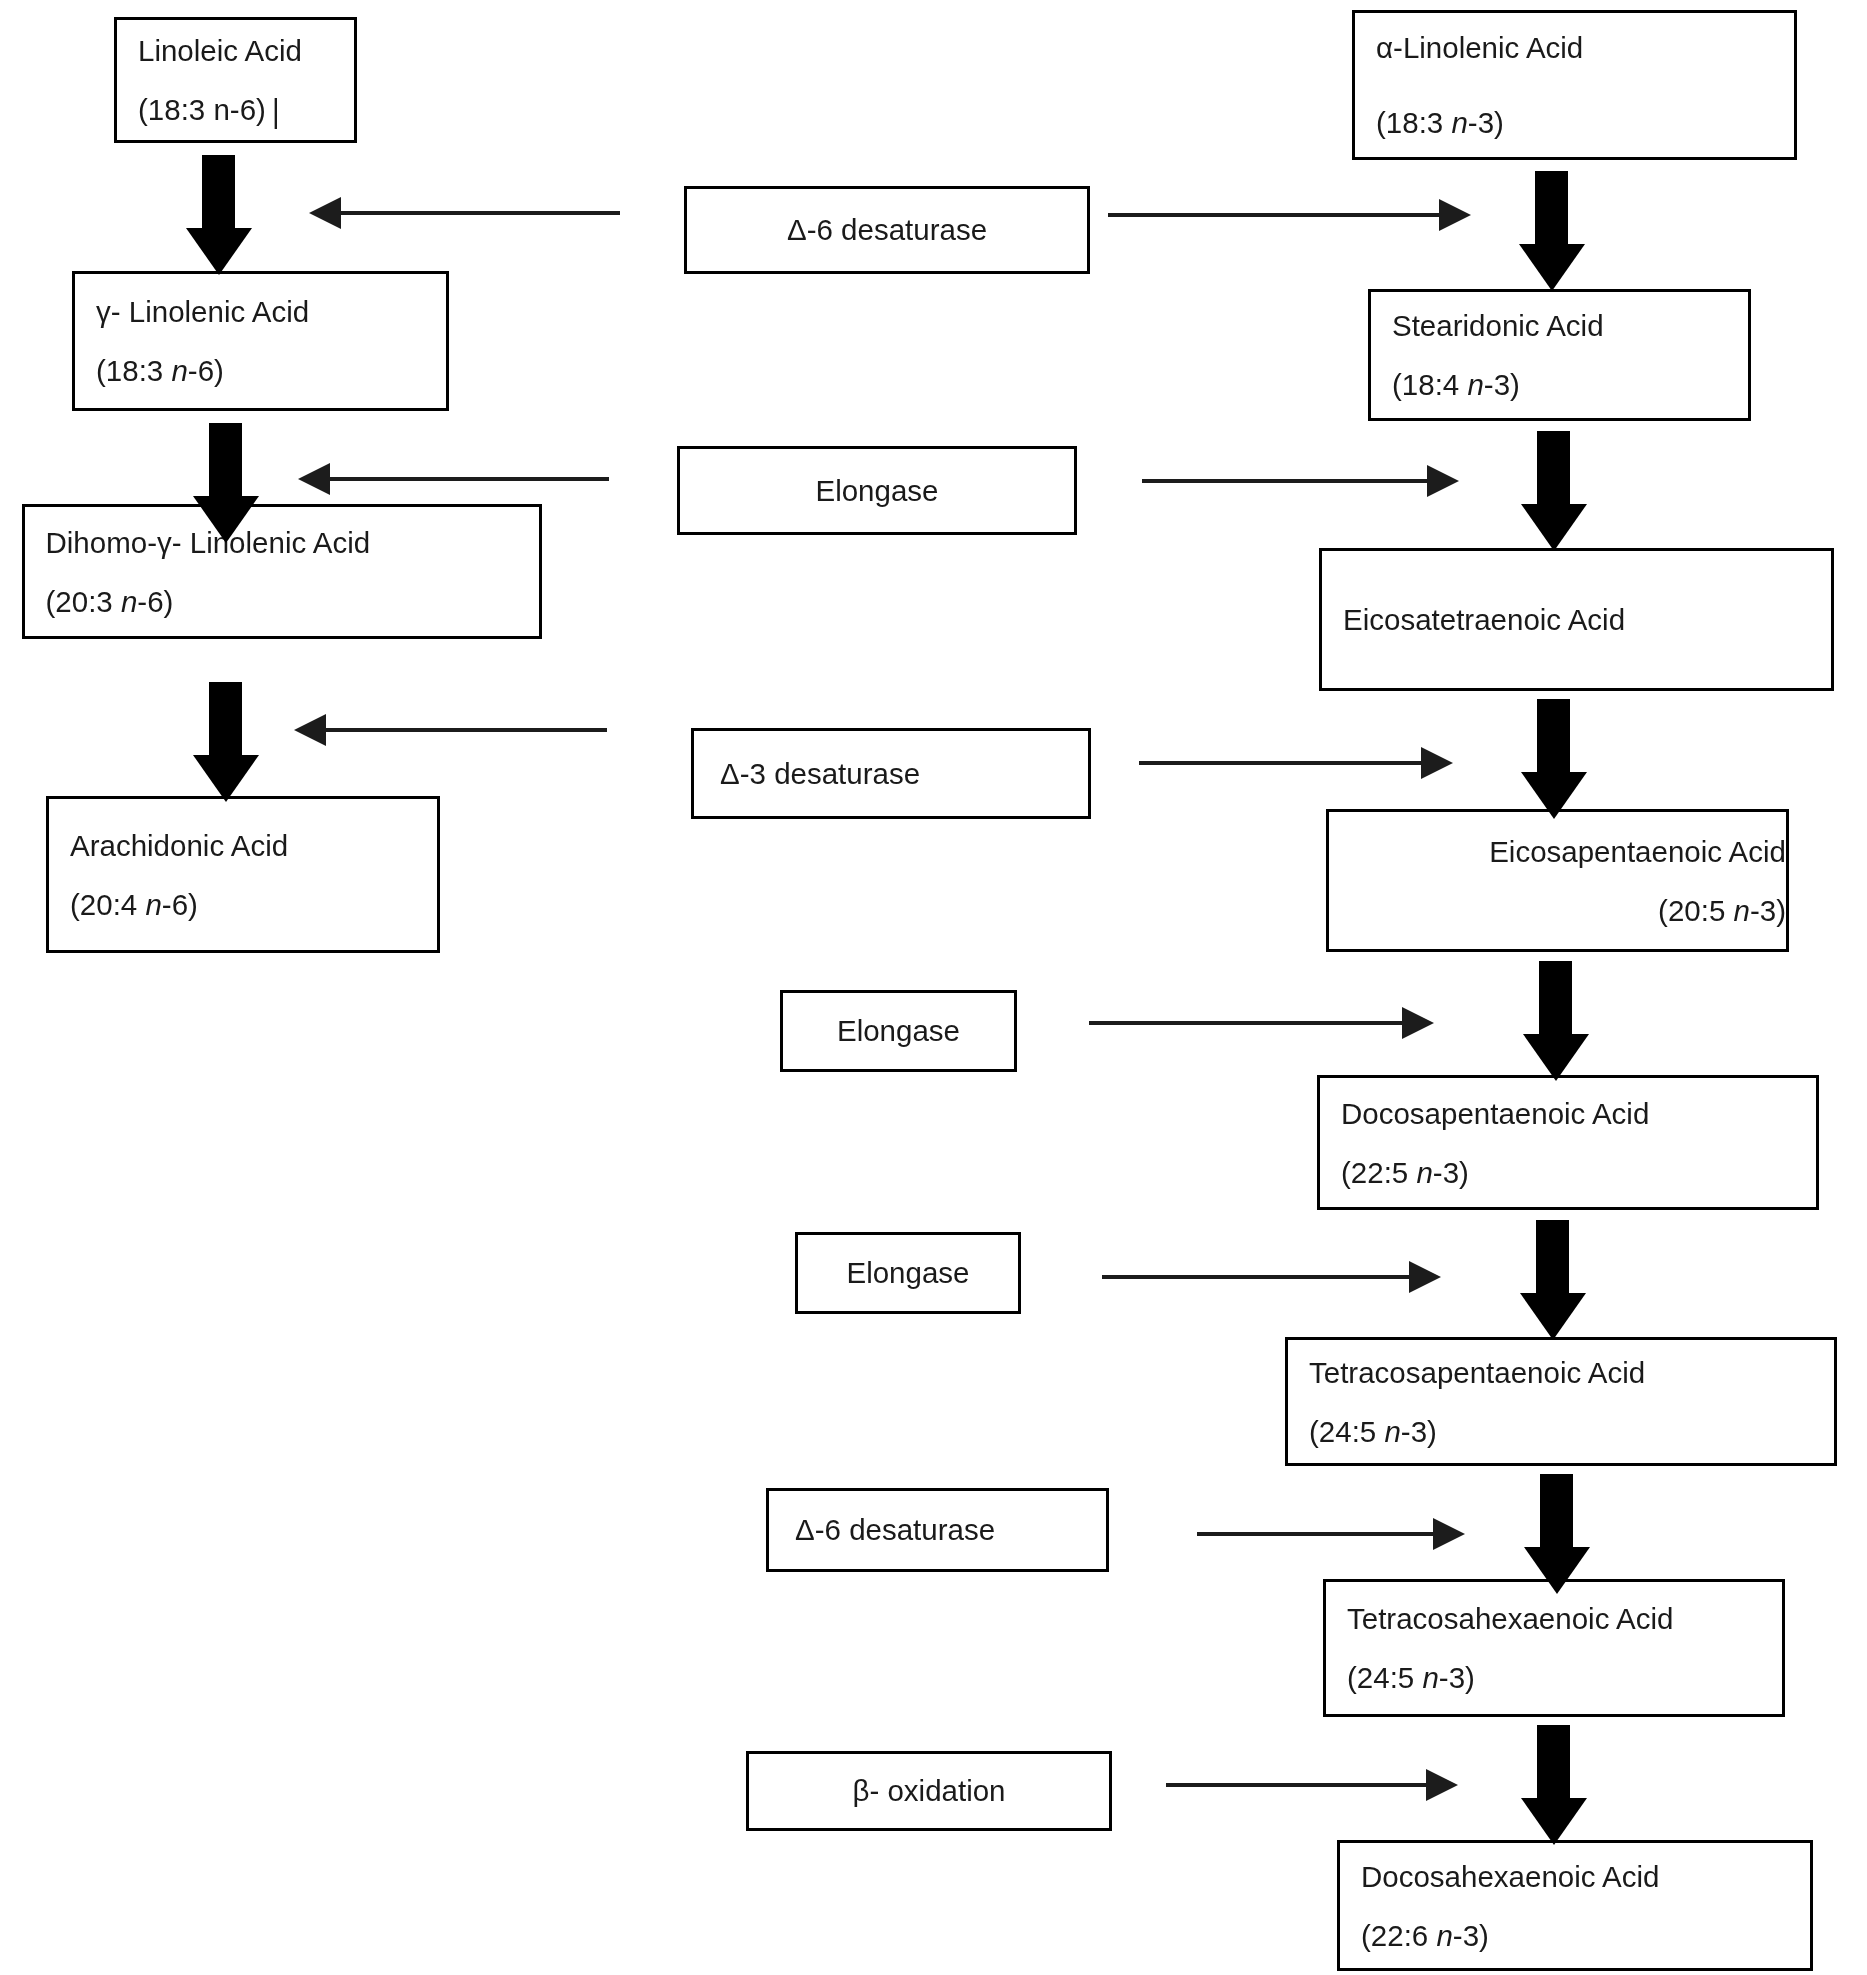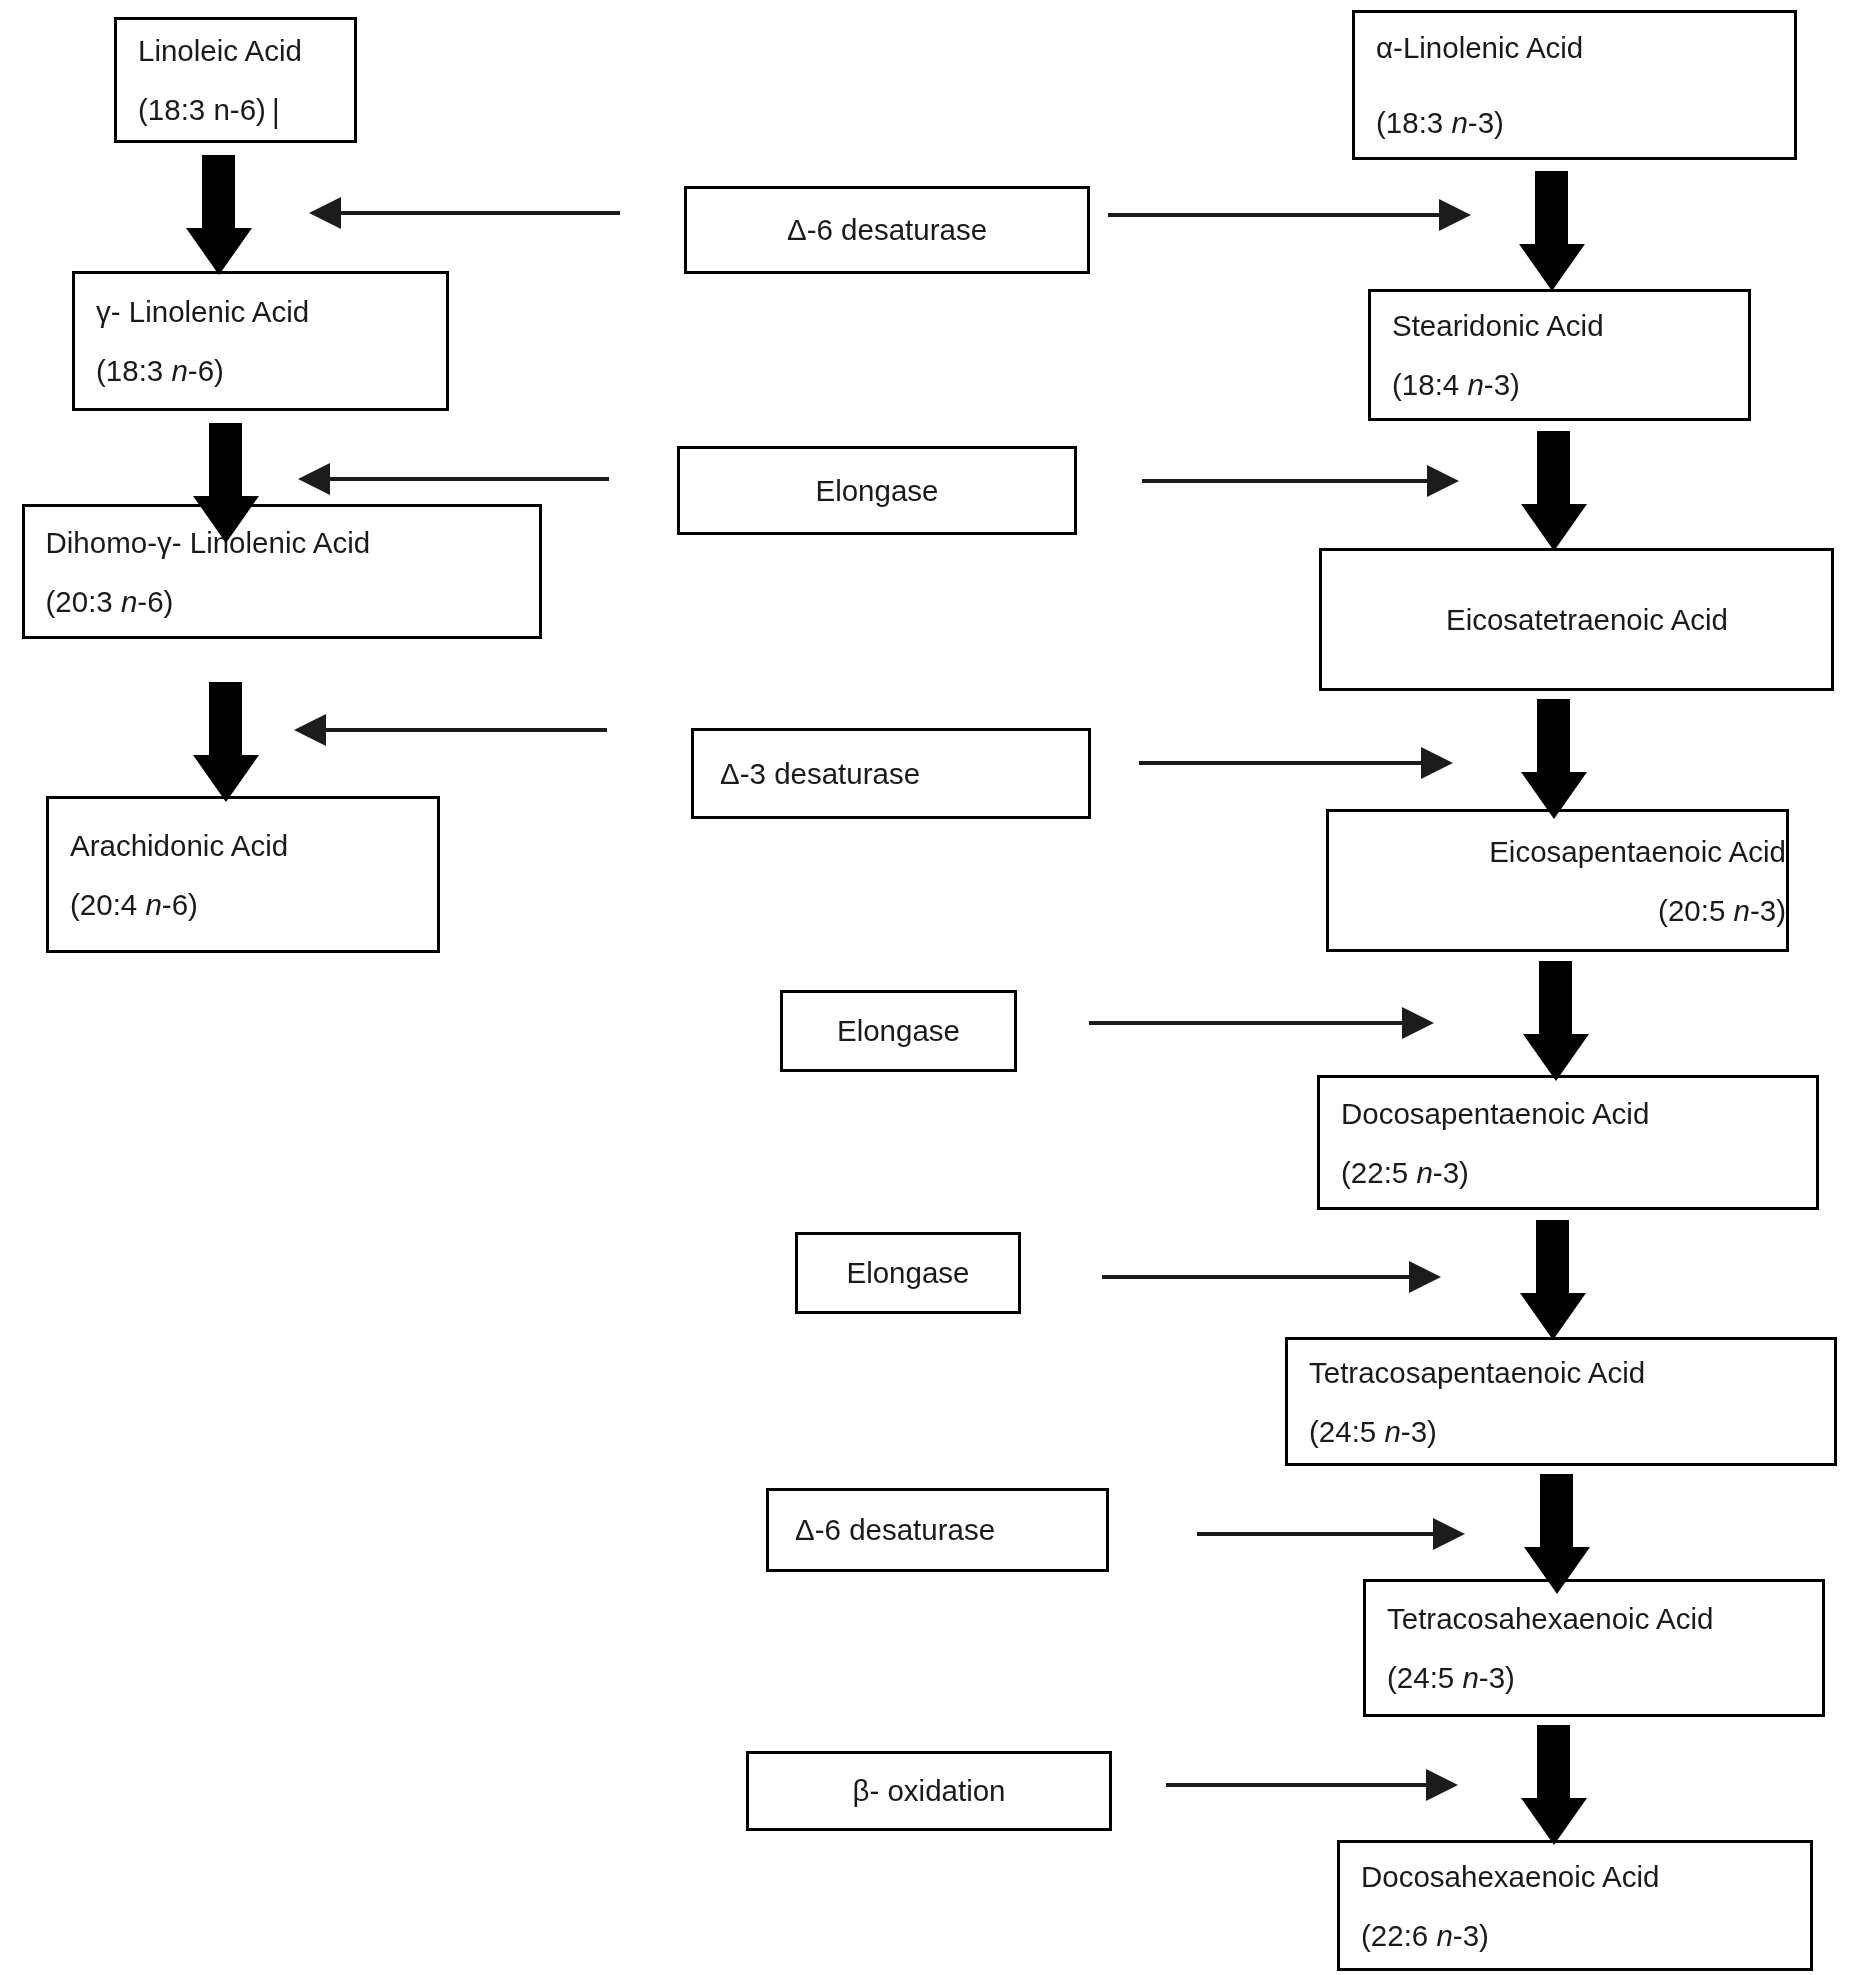--- a/index.html
+++ b/index.html
@@ -75,25 +75,25 @@
   }
 
   
   #L1{left:114px;top:17px;width:243px;height:126px;}
   #L2{left:72px;top:271px;width:377px;height:140px;}
   #L3{left:21.5px;top:504px;width:520px;height:135px;}
   #L4{left:46px;top:796px;width:394px;height:157px;}
 
   #R1{left:1352px;top:9.8px;width:445px;height:150px;gap:16px;}
   #R2{left:1368px;top:289px;width:383px;height:132px;}
-  #R3{left:1319px;top:548px;width:515px;height:143px;text-align:center;}
+  #R3{left:1319px;top:548px;width:515px;height:143px;}
   #R4{left:1326px;top:809px;width:463px;height:143px;text-align:right;}
   #R5{left:1317px;top:1075px;width:502px;height:135px;}
   #R6{left:1285px;top:1337px;width:552px;height:129px;}
-  #R7{left:1323px;top:1579px;width:462px;height:138px;margin-left:40px;}
+  #R7{left:1323px;top:1579px;width:462px;height:138px;}
   #R8{left:1337px;top:1840px;width:476px;height:131px;}
 
   #E1{left:684px;top:186px;width:406px;height:88px;}
   #E2{left:677px;top:446px;width:400px;height:89px;}
   #E3{left:691px;top:728px;width:400px;height:91px;}
   #E4{left:780px;top:990px;width:237px;height:82px;}
   #E5{left:795px;top:1232px;width:226px;height:82px;}
   #E6{left:766px;top:1488px;width:343px;height:84px;}
   #E7{left:746px;top:1751px;width:366px;height:80px;}
 

